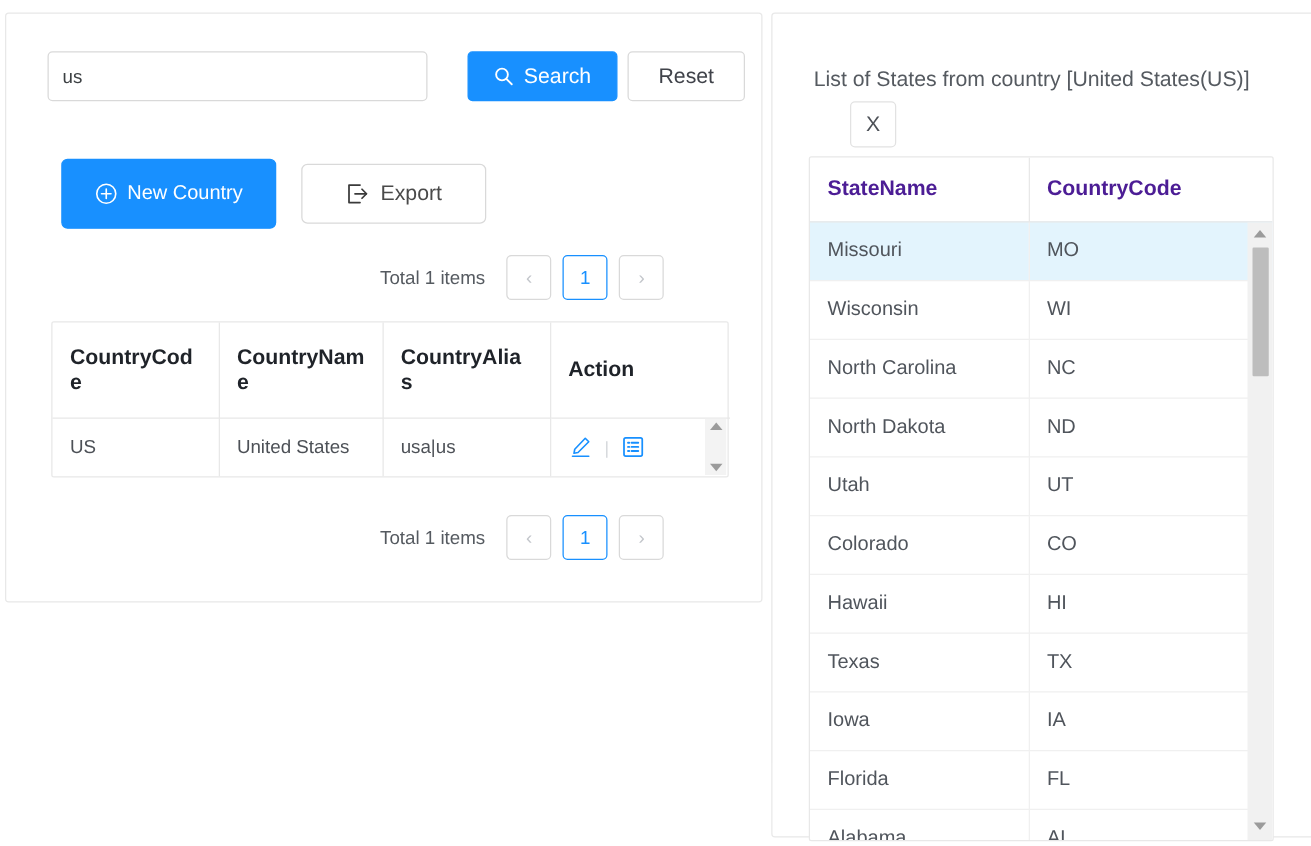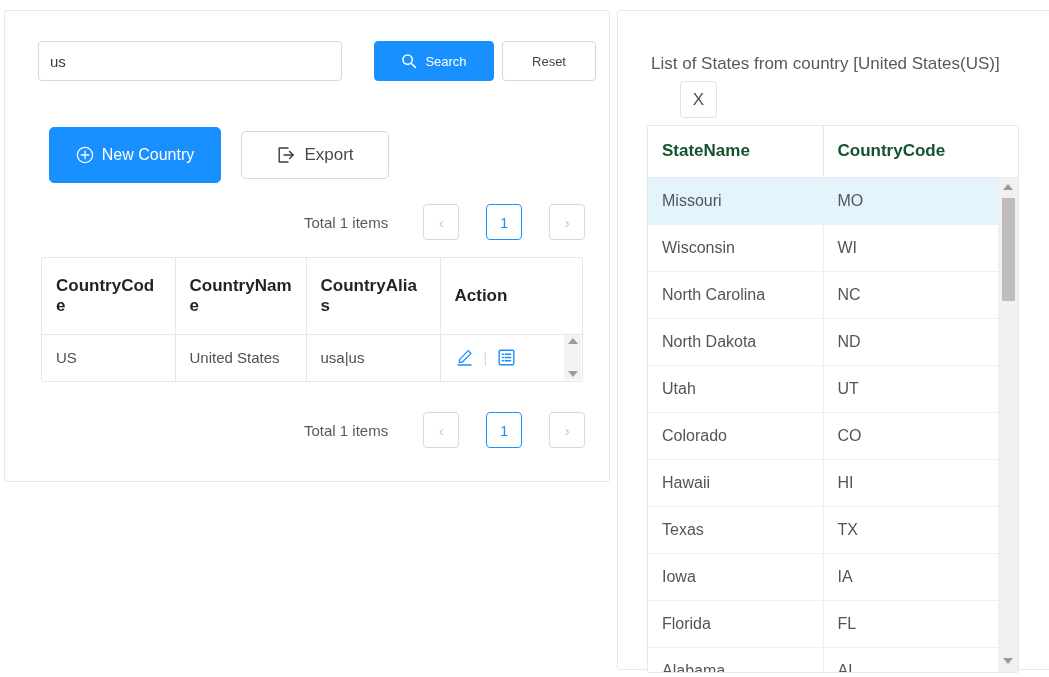--- a/index.html
+++ b/index.html
@@ -29,38 +29,38 @@
     border: 1px solid #d9d9d9; border-radius: 4px;
     padding: 0 11px;
     font-size: 15px; color: #3c4043;
     font-family: "Liberation Sans", sans-serif;
     background: #fff; outline: none;
   }
   .btn {
     height: 40px;
     border: 1px solid #d9d9d9; border-radius: 4px;
     background: #fff; color: #40434a;
-    font-size: 13px; font-family: "Liberation Sans", sans-serif;
+    font-size: 17px; font-family: "Liberation Sans", sans-serif;
     display: inline-flex; align-items: center; justify-content: center;
     gap: 8px; cursor: pointer; padding: 0 16px; white-space: nowrap;
   }
   .btn-primary { background: #1890ff; border-color: #1890ff; color: #fff; }
   #search-button { width: 120px; margin-left: 32px; }
   #reset-button  { width: 94px;  margin-left: 8px; }
 
   
   .action-row { position: absolute; left: 44px; top: 116px; display: flex; align-items: center; }
   #new-country-button { height: 56px; width: 172px; border-radius: 5px; font-size: 16px; }
   #export-button { height: 48px; width: 148px; margin-left: 20px; border-radius: 5px; font-size: 17px; color: #4a4a4a; }
 
   .ico { display: inline-block; line-height: 0; }
   .ico svg { display: block; }
 
   
-  .pager { position: absolute; display: flex; align-items: center; gap: 27px; }
+  .pager { position: absolute; display: flex; align-items: center; gap: 9px; }
   #pager-top    { left: 299px; top: 193px; }
   #pager-bottom { left: 299px; top: 401px; }
   .pager-total { font-size: 15px; color: #555a60; margin-right: 8px; }
   .pg-btn {
     width: 36px; height: 36px;
     border: 1px solid #d9d9d9; border-radius: 4px; background: #fff;
     display: flex; align-items: center; justify-content: center;
     font-size: 15px; color: #c3c6cb; cursor: pointer;
     font-family: "Liberation Sans", sans-serif;
   }
@@ -116,21 +116,21 @@
   }
   #state-table-wrap {
     position: absolute; left: 29px; top: 114px;
     width: 372px; height: 548px;
     border: 1px solid #e8e8e8; border-radius: 2px;
     background: #fff; overflow: hidden;
   }
   #state-table-wrap table { border-collapse: collapse; width: 100%; table-layout: fixed; }
   #state-table-wrap th {
     height: 51px; vertical-align: middle;
-    font-size: 17px; font-weight: bold; color: #14532d;
+    font-size: 17px; font-weight: bold; color: #4c1d95;
     text-align: left; padding: 0 14px;
     border-right: 1px solid #e8e8e8; border-bottom: 1px solid #e8e8e8;
   }
   #state-table-wrap td {
     height: 47px; vertical-align: middle;
     font-size: 16px; color: #50555c;
     padding: 0 14px;
     border-right: 1px solid #f0f0f0; border-bottom: 1px solid #f0f0f0;
   }
   #state-table-wrap th:last-child, #state-table-wrap td:last-child { border-right: none; }

